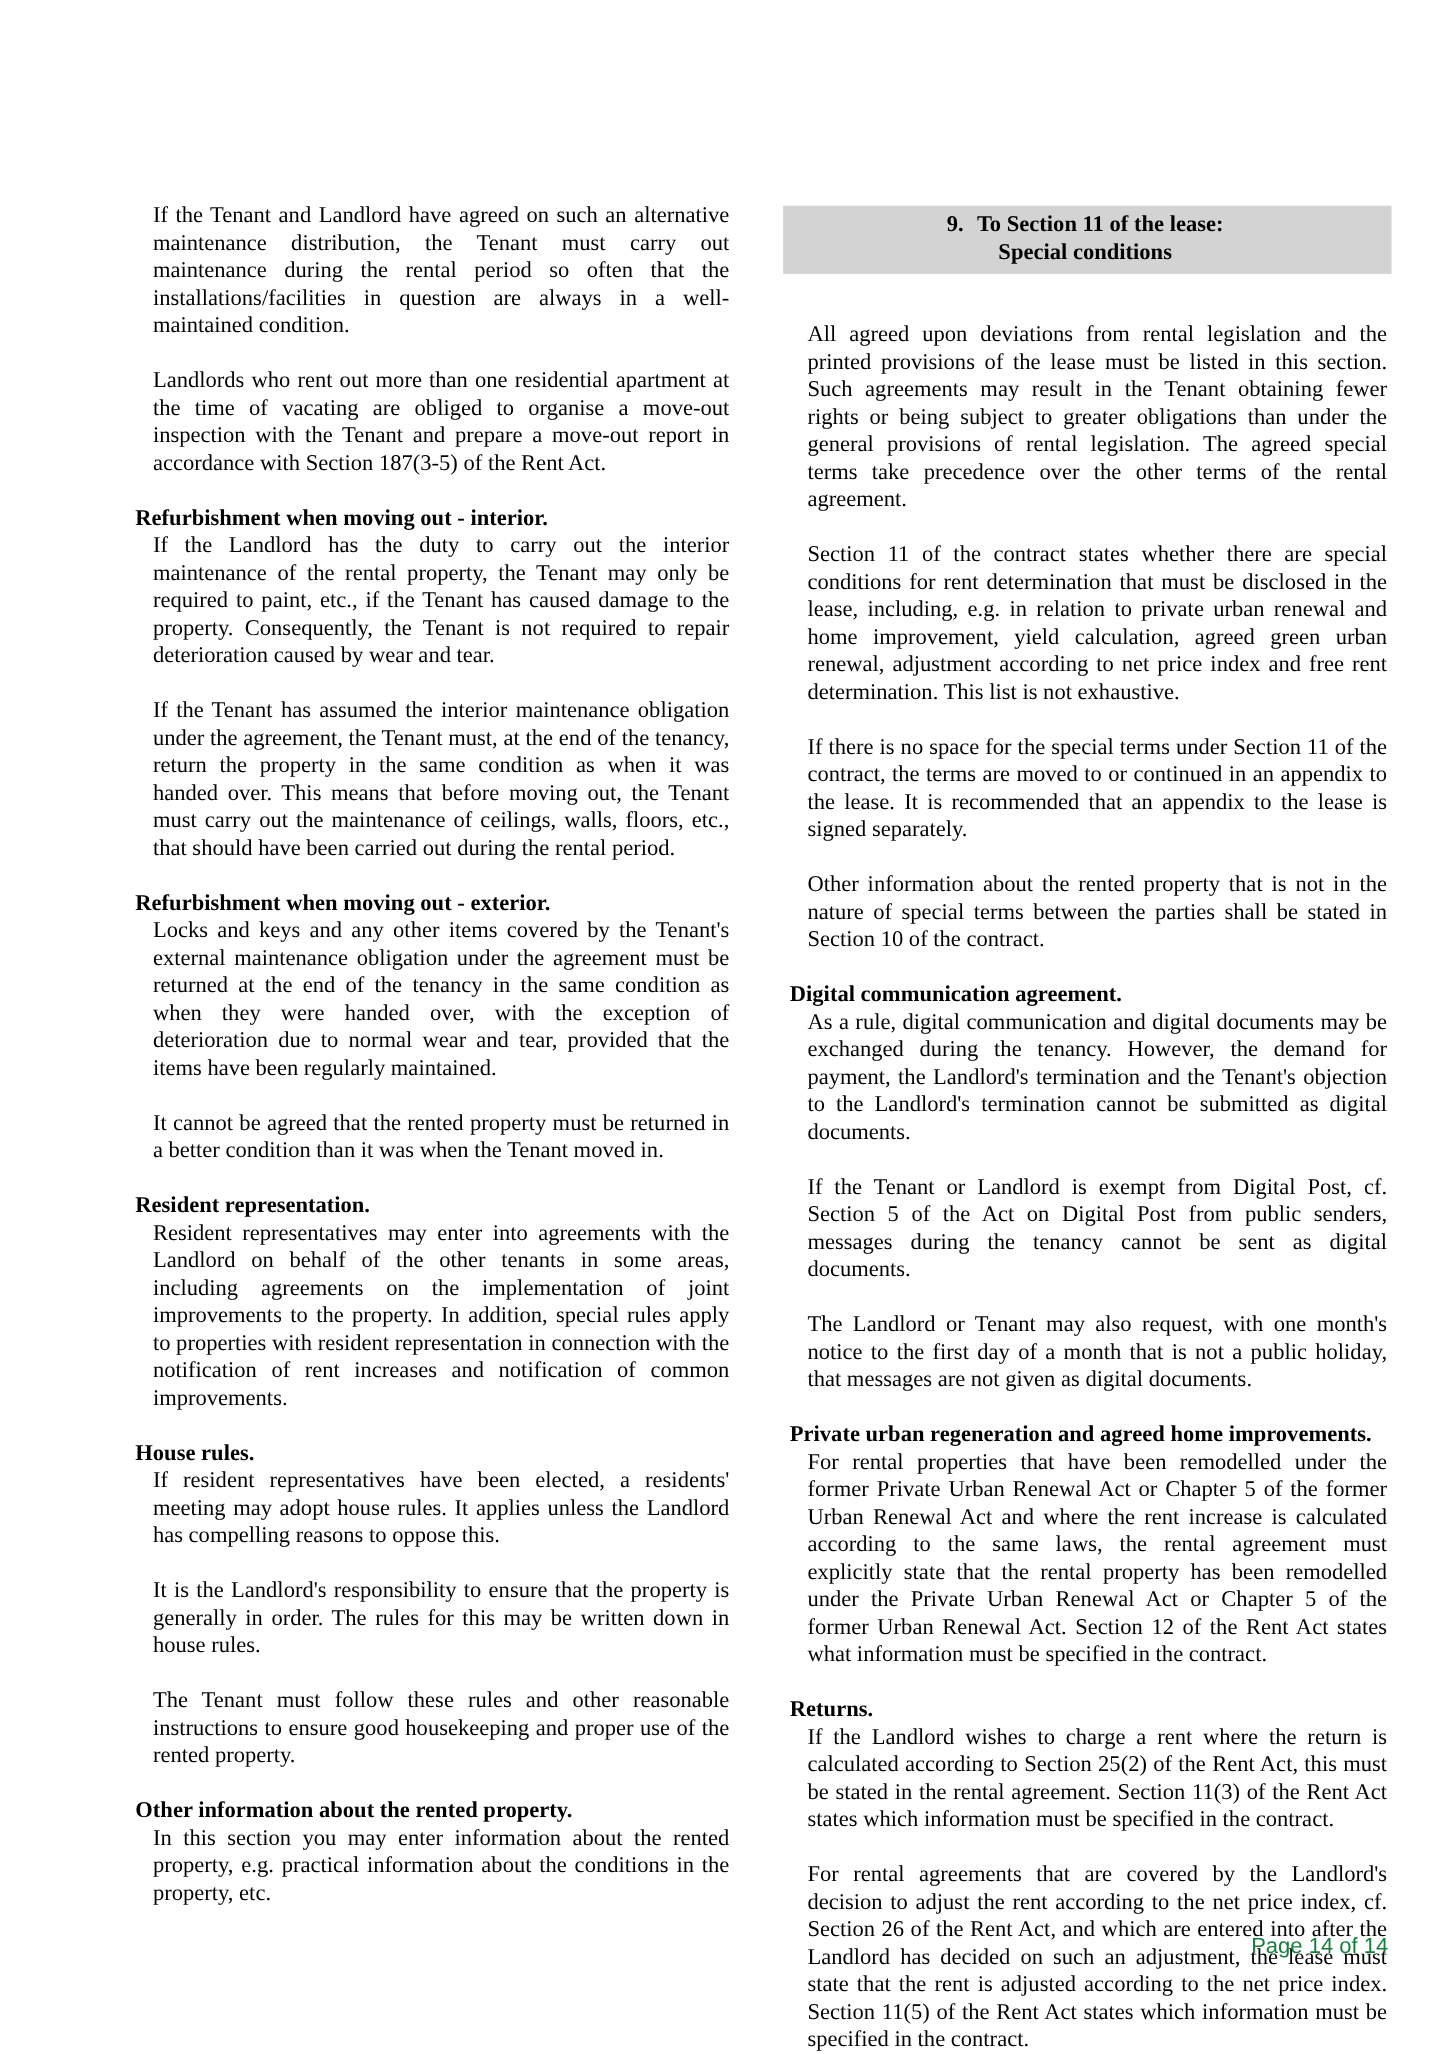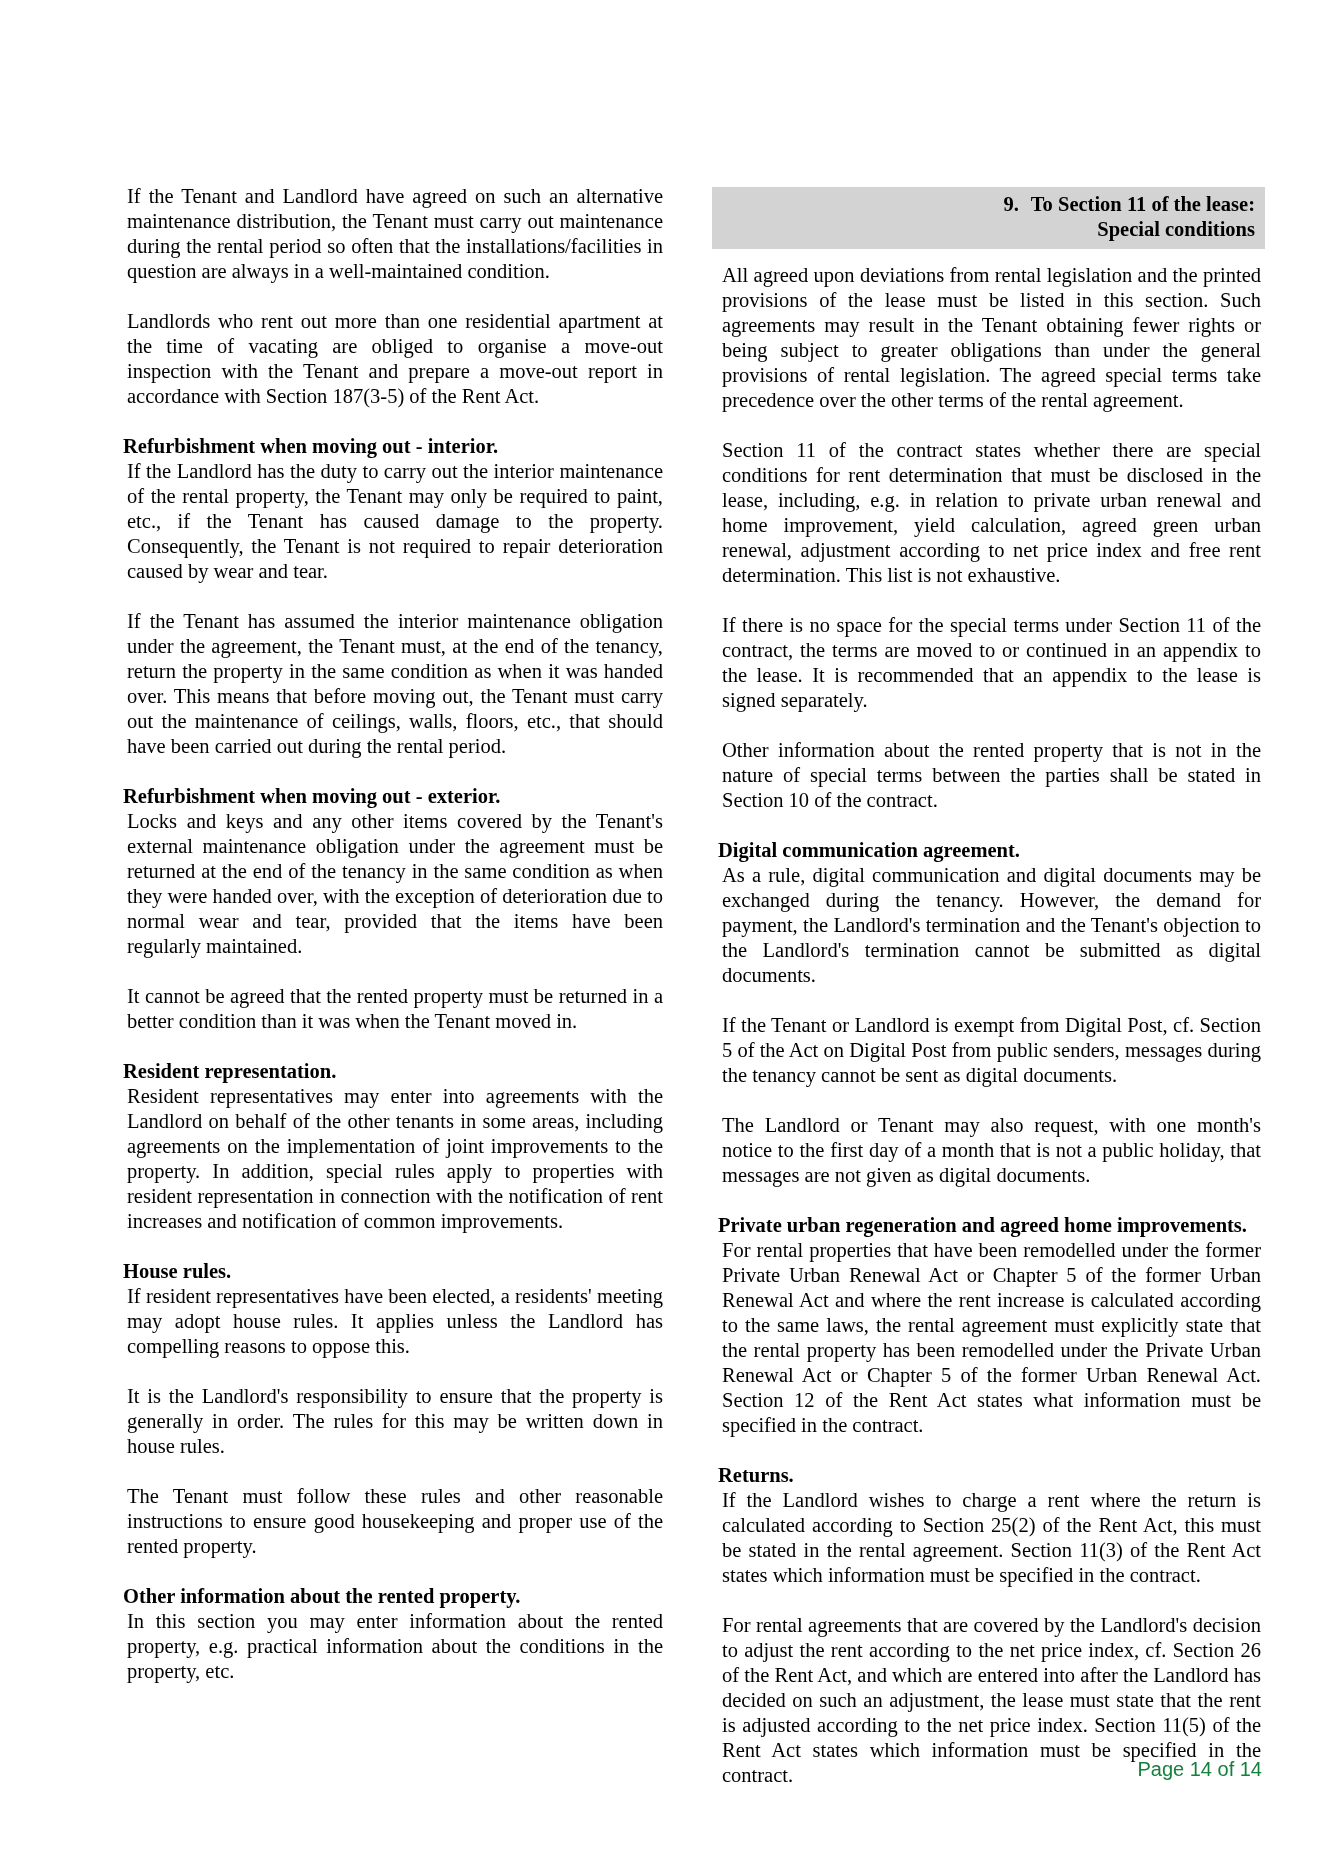--- a/index.html
+++ b/index.html
@@ -20,32 +20,32 @@
   }
   .col {
     position: absolute;
     top: 184px;
     text-align: justify;
   }
   .col-left  { left: 123px; width: 540px; }
   .col-right { left: 718px; width: 543px; }
 
   .para {
-    margin: 0 0 25px 4px;
+    margin: 0 0 25px 16px;
   }
   .heading {
     margin: 0;
     font-weight: bold;
     text-align: left;
   }
   .band {
     background: var(--band-bg, #d3d3d3);
     font-weight: bold;
-    text-align: right;
-    margin: 3px -4px 14px -6px;
+    text-align: center;
+    margin: 3px -4px 43px -6px;
     padding: 5px 10px 7px 6px;
   }
   .band .num {
     display: inline-block;
     margin-right: 12px;
   }
   .footer {
     position: absolute;
     top: 1757px;
     right: 58px;

